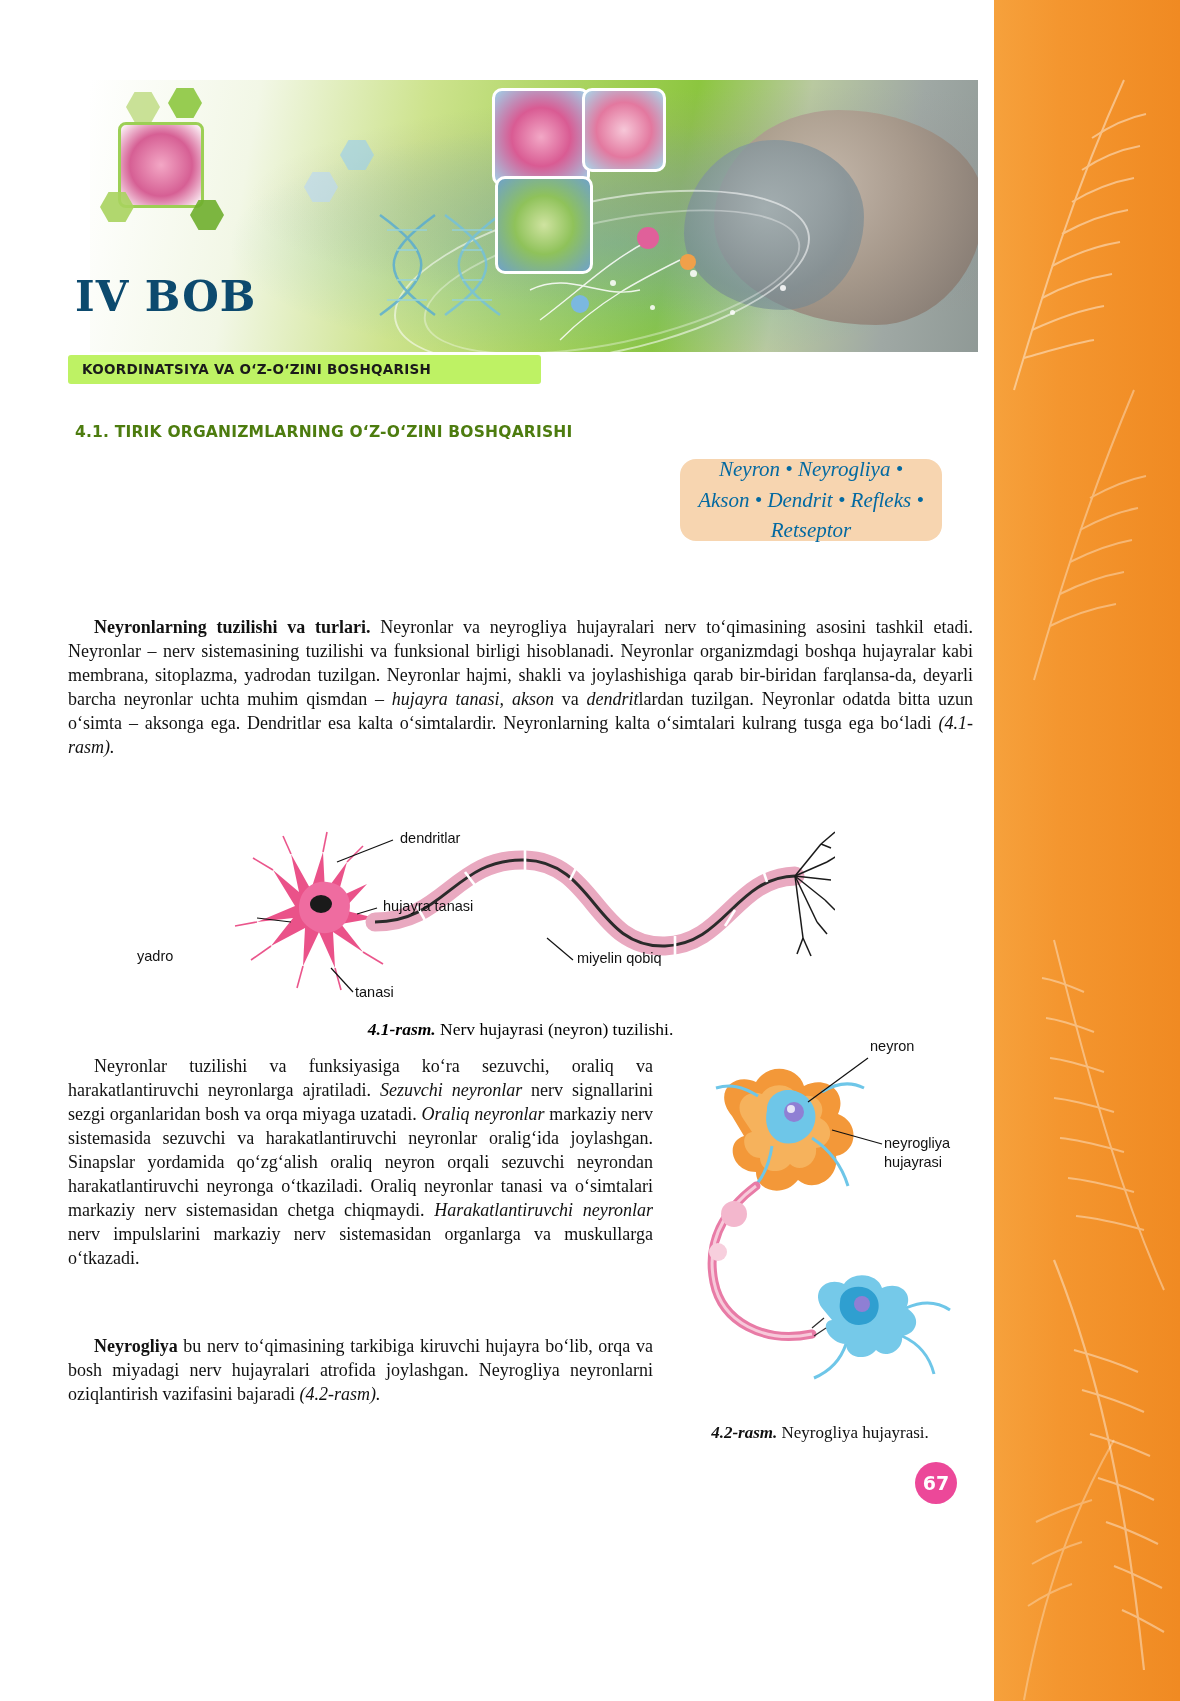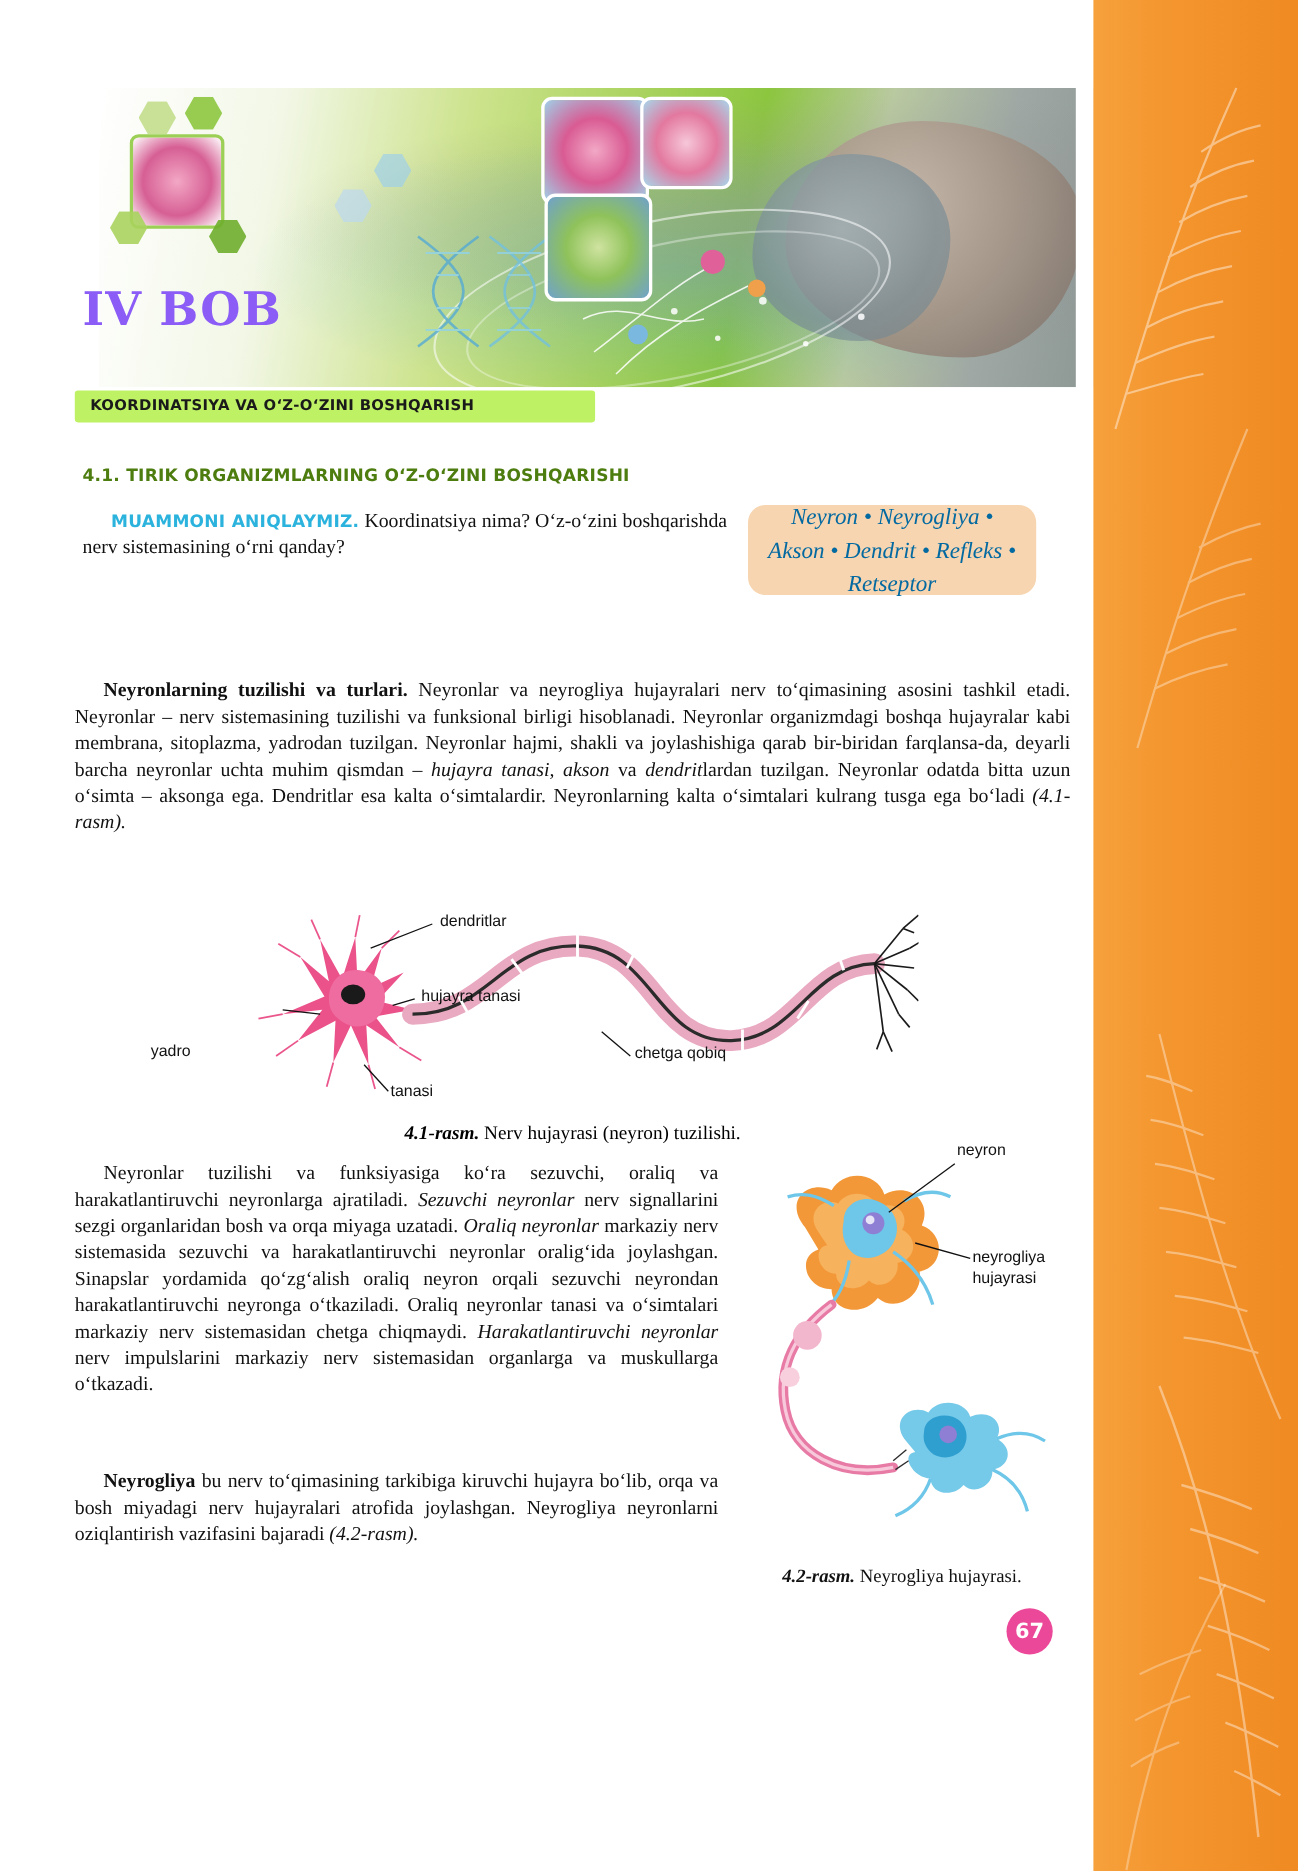--- a/index.html
+++ b/index.html
@@ -129,26 +129,26 @@
   .hero-dot {
     position: absolute;
     border-radius: 50%;
     background: rgba(255,255,255,0.85);
   }
 
   
   .chapter-title {
     position: absolute;
     left: 75px;
-    top: 256px;
+    top: 272px;
     font-family: "DejaVu Serif", serif;
     font-weight: bold;
     font-size: 42px;
     letter-spacing: 1px;
-    color: #8b5cf6;
+    color: #0c4a6e;
   }
   .chapter-bar {
     position: absolute;
     left: 68px;
     top: 355px;
     width: 473px;
     height: 29px;
     background: #bef264;
     border-radius: 3px;
   }
@@ -371,23 +371,20 @@
   <div class="chapter-bar">
     <span>KOORDINATSIYA VA O‘Z-O‘ZINI BOSHQARISH</span>
   </div>
 
   <div class="section-heading">4.1. TIRIK ORGANIZMLARNING O‘Z-O‘ZINI BOSHQARISHI</div>
 
   <div class="keywords-box">
     <span>Neyron • Neyrogliya • Akson • Dendrit • Refleks • Retseptor</span>
   </div>
 
-  <div class="para" id="p-muammo">
-    <span class="lead">MUAMMONI ANIQLAYMIZ.</span><span> Koordinatsiya nima? O‘z-o‘zini boshqarishda nerv sistemasining o‘rni qanday?</span>
-  </div>
 
 
   <div class="para" id="p-neyron">
     <span class="bold">Neyronlarning tuzilishi va turlari.</span><span> Neyronlar va  neyrogliya hujayralari nerv to‘qimasining asosini tashkil etadi. Neyronlar – nerv sistemasining tuzilishi va funksional birligi hisoblanadi. Neyronlar organizmdagi boshqa hujayralar kabi membrana, sitoplazma, yadrodan tuzilgan. Neyronlar hajmi, shakli va joylashishiga qarab bir-biridan farqlansa-da, deyarli barcha neyronlar uchta muhim qismdan – </span><span class="ital">hujayra tanasi, akson</span><span> va </span><span class="ital">dendrit</span><span>lardan tuzilgan. Neyronlar odatda bitta uzun o‘simta – aksonga ega. Dendritlar esa kalta o‘simtalardir. Neyronlarning kalta o‘simtalari kulrang tusga ega bo‘ladi </span><span class="ital">(4.1-rasm).</span>
   </div>
 
   <div class="fig1">
     <svg viewBox="0 0 640 200" style="position:absolute; left:0; top:0; width:640px; height:200px;">
 
       <g>
@@ -443,21 +440,21 @@
         <line x1="96" y1="104" x2="62" y2="100"></line>
         <line x1="136" y1="150" x2="158" y2="174"></line>
         <line x1="352" y1="120" x2="378" y2="142"></line>
       </g>
     </svg>
 
     <div class="lbl" style="left:205px; top:12px;">dendritlar</div>
     <div class="lbl" style="left:188px; top:80px;">hujayra tanasi</div>
     <div class="lbl" style="left:-58px; top:90px;margin-top:40px;">yadro</div>
     <div class="lbl" style="left:160px; top:166px;">tanasi</div>
-    <div class="lbl" style="left:382px; top:132px;">chetga qobiq</div>
+    <div class="lbl" style="left:382px; top:132px;">miyelin qobiq</div>
   </div>
 
   <div class="fig1-caption">
     <span class="ital">4.1-rasm.</span><span> Nerv hujayrasi (neyron) tuzilishi.</span>
   </div>
 
   <div class="para" id="p-col1">
     <span>Neyronlar tuzilishi va funksiyasiga ko‘ra sezuvchi, oraliq va harakatlantiruvchi neyronlarga ajratiladi. </span><span class="ital">Sezuvchi neyronlar</span><span> nerv signallarini sezgi organlaridan bosh va orqa miyaga uzatadi. </span><span class="ital">Oraliq neyronlar</span><span> markaziy nerv sistemasida sezuvchi va harakatlantiruvchi neyronlar oralig‘ida joylashgan. Sinapslar yordamida qo‘zg‘alish oraliq neyron orqali sezuvchi neyrondan harakatlantiruvchi neyronga o‘tkaziladi. Oraliq neyronlar tanasi va o‘simtalari markaziy nerv sistemasidan chetga chiqmaydi. </span><span class="ital">Harakatlantiruvchi neyronlar</span><span> nerv impulslarini markaziy nerv sistemasidan organlarga va muskullarga o‘tkazadi.</span>
   </div>
 

